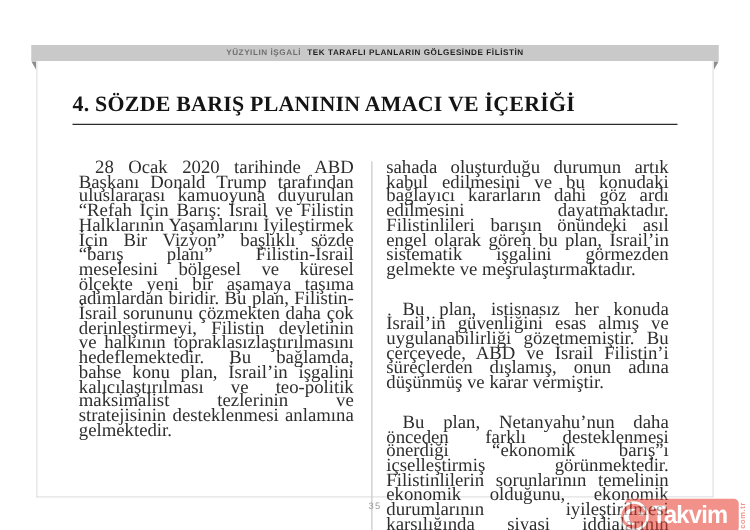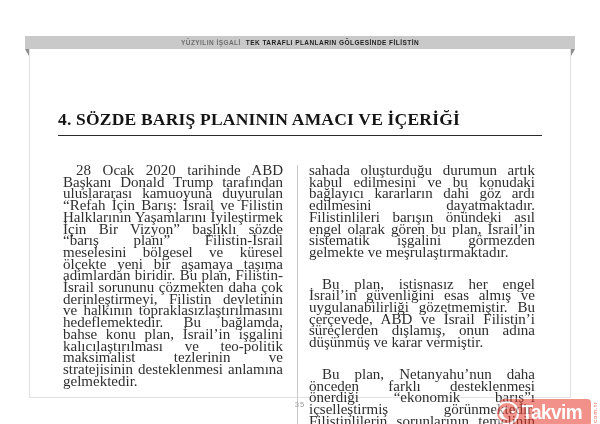--- a/index.html
+++ b/index.html
@@ -16,21 +16,21 @@
   }
   .ribbon .lt{color:#6f6f6f;font-weight:bold;}
   .ribbon .bd{color:#1f1f1f;font-weight:bold;}
   .fold{position:absolute;top:49px;width:4px;height:7px;background:#8d8d8d;}
   .fold-left{left:25px;clip-path:polygon(0 0,100% 0,100% 100%);}
   .fold-right{left:571px;clip-path:polygon(0 0,100% 0,0 100%);}
   
   .page{
     position:absolute;left:29px;top:49px;width:542px;height:349px;
     box-sizing:border-box;background:#fff;border:1px solid #e2e2e2;border-top:none;
-    padding:60px 28px 0 28px;
+    padding:24px 28px 0 28px;
   }
   .section-title{
     margin:0;font-family:"Liberation Serif", serif;
     font-size:17.5px;line-height:20px;font-weight:bold;color:#141414;letter-spacing:0.2px;
   }
   .title-rule{border-bottom:1.6px solid #2b2b2b;margin-top:6px;}
   .columns{display:flex;margin-top:29px;}
   .col{
     box-sizing:content-box;text-align:justify;
     font-size:15px;line-height:11.7px;color:#2e2e2e;
@@ -85,21 +85,21 @@
 
 <div class="page">
   <h1 class="section-title">4. SÖZDE BARIŞ PLANININ AMACI VE İÇERİĞİ</h1>
   <div class="title-rule"></div>
   <div class="columns">
     <div class="col col-left">
       <p>28 Ocak 2020 tarihinde ABD Başkanı Donald Trump tarafından uluslararası kamuoyuna duyurulan “Refah İçin Barış: İsrail ve Filistin Halklarının Yaşamlarını İyileştirmek İçin Bir Vizyon” başlıklı sözde “barış planı” Filistin-İsrail meselesini bölgesel ve küresel ölçekte yeni bir aşamaya taşıma adımlardan biridir. Bu plan, Filistin-İsrail sorununu çözmekten daha çok derinleştirmeyi, Filistin devletinin ve halkının topraklasızlaştırılmasını hedeflemektedir. Bu bağlamda, bahse konu plan, İsrail’in işgalini kalıcılaştırılması ve teo-politik maksimalist tezlerinin ve stratejisinin desteklenmesi anlamına gelmektedir.</p>
     </div>
     <div class="col col-right">
       <p>sahada oluşturduğu durumun artık kabul edilmesini ve bu konudaki bağlayıcı kararların dahi göz ardı edilmesini dayatmaktadır. Filistinlileri barışın önündeki asıl engel olarak gören bu plan, İsrail’in sistematik işgalini görmezden gelmekte ve meşrulaştırmaktadır.</p>
-      <p>Bu plan, istisnasız her engel İsrail’in güvenliğini esas almış ve uygulanabilirliği gözetmemiştir. Bu çerçevede, ABD ve İsrail Filistin’i süreçlerden dışlamış, onun adına düşünmüş ve karar vermiştir.</p>
+      <p>Bu plan, istisnasız her konuda İsrail’in güvenliğini esas almış ve uygulanabilirliği gözetmemiştir. Bu çerçevede, ABD ve İsrail Filistin’i süreçlerden dışlamış, onun adına düşünmüş ve karar vermiştir.</p>
       <p>Bu plan, Netanyahu’nun daha önceden farklı desteklenmesi önerdiği “ekonomik barış”ı içselleştirmiş görünmektedir. Filistinlilerin sorunlarının temelinin ekonomik olduğunu, ekonomik durumlarının iyileştirilmesi karşılığında siyasi iddialarının önemli bir kısmından vazgeçebileceklerini ima etmektedir.</p>
     </div>
   </div>
 </div>
 
 <div class="page-number">35</div>
 
 <div class="watermark">
   <div class="wm-box">
     <span class="wm-emblem">

